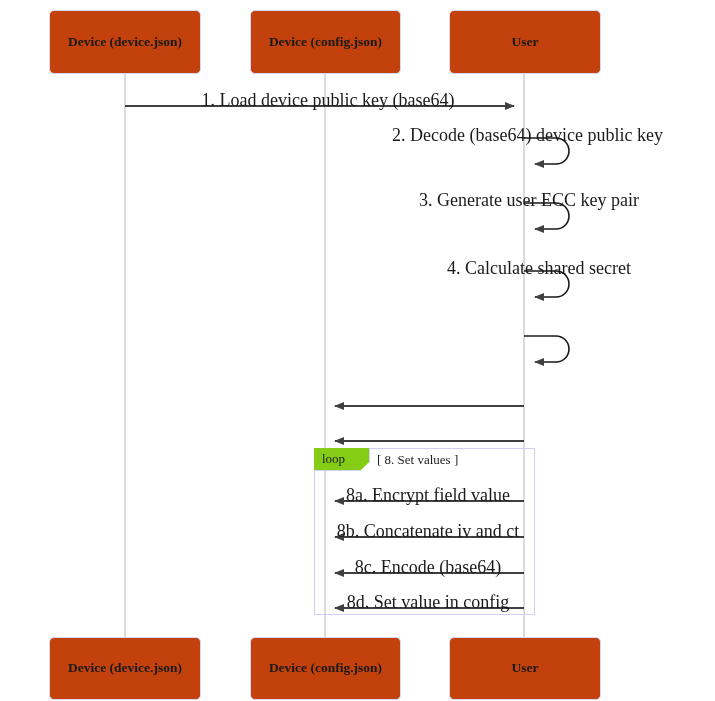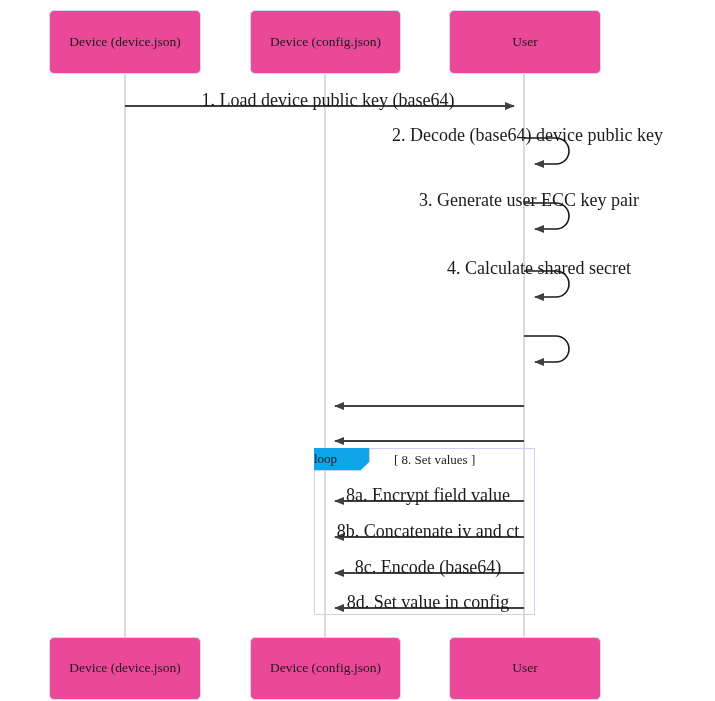--- a/index.html
+++ b/index.html
@@ -19,30 +19,31 @@
     height: 701px;
   }
   #diagram svg {
     position: absolute;
     top: 0;
     left: 0;
   }
   .actor-box {
     position: absolute;
     box-sizing: border-box;
-    background: #ec4899;
+    background: #c2410c;
     border: 1px solid #d8d8f5;
     border-radius: 5px;
     display: flex;
     align-items: center;
     justify-content: center;
     font-size: 13.5px;
     color: #1a1a1a;
     text-align: center;
     line-height: 1.2;
+    font-weight: bold;
   }
   .msg-label {
     position: absolute;
     font-size: 18px;
     color: #1a1a1a;
     white-space: nowrap;
     line-height: 1;
   }
   .msg-label.center {
     transform: translateX(-50%);
@@ -52,26 +53,27 @@
   }
   .loop-frame {
     position: absolute;
     box-sizing: border-box;
     border: 1.4px solid #cfcff5;
     background: transparent;
   }
   .loop-tab {
     position: absolute;
     box-sizing: border-box;
-    background: #0ea5e9;
+    background: #84cc16;
     border-right: 1.4px solid #cfcff5;
     border-bottom: 1.4px solid #cfcff5;
     clip-path: polygon(0 0, 100% 0, 100% 58%, 82% 100%, 0 100%);
     display: flex;
     align-items: center;
+    padding-left: 8px;
     font-size: 13px;
     color: #1a1a1a;
   }
   .loop-cond {
     position: absolute;
     font-size: 13px;
     color: #1a1a1a;
     white-space: nowrap;
   }
 </style>
@@ -109,21 +111,21 @@
     <line x1="524" y1="501" x2="335" y2="501" stroke="#404040" stroke-width="1.8" marker-end="url(#arrowLeft)"></line>
     <line x1="524" y1="537" x2="335" y2="537" stroke="#404040" stroke-width="1.8" marker-end="url(#arrowLeft)"></line>
     <line x1="524" y1="573" x2="335" y2="573" stroke="#404040" stroke-width="1.8" marker-end="url(#arrowLeft)"></line>
     <line x1="524" y1="608" x2="335" y2="608" stroke="#404040" stroke-width="1.8" marker-end="url(#arrowLeft)"></line>
   </svg>
 
   <div class="loop-frame" style="left:314px; top:448px; width:221px; height:167px;"></div>
   <div class="loop-tab" style="left:314px; top:448px; width:56px; height:23px;">
     <span>loop</span>
   </div>
-  <div class="loop-cond" style="left:394px; top:452px;text-align:center;">[ 8. Set values ]</div>
+  <div class="loop-cond" style="left:377px; top:452px;text-align:center;">[ 8. Set values ]</div>
 
   <div class="actor-box" style="left:49px; top:10px; width:152px; height:64px;">
     <span>Device (device.json)</span>
   </div>
   <div class="actor-box" style="left:250px; top:10px; width:151px; height:64px;">
     <span>Device (config.json)</span>
   </div>
   <div class="actor-box" style="left:449px; top:10px; width:152px; height:64px;">
     <span>User</span>
   </div>

